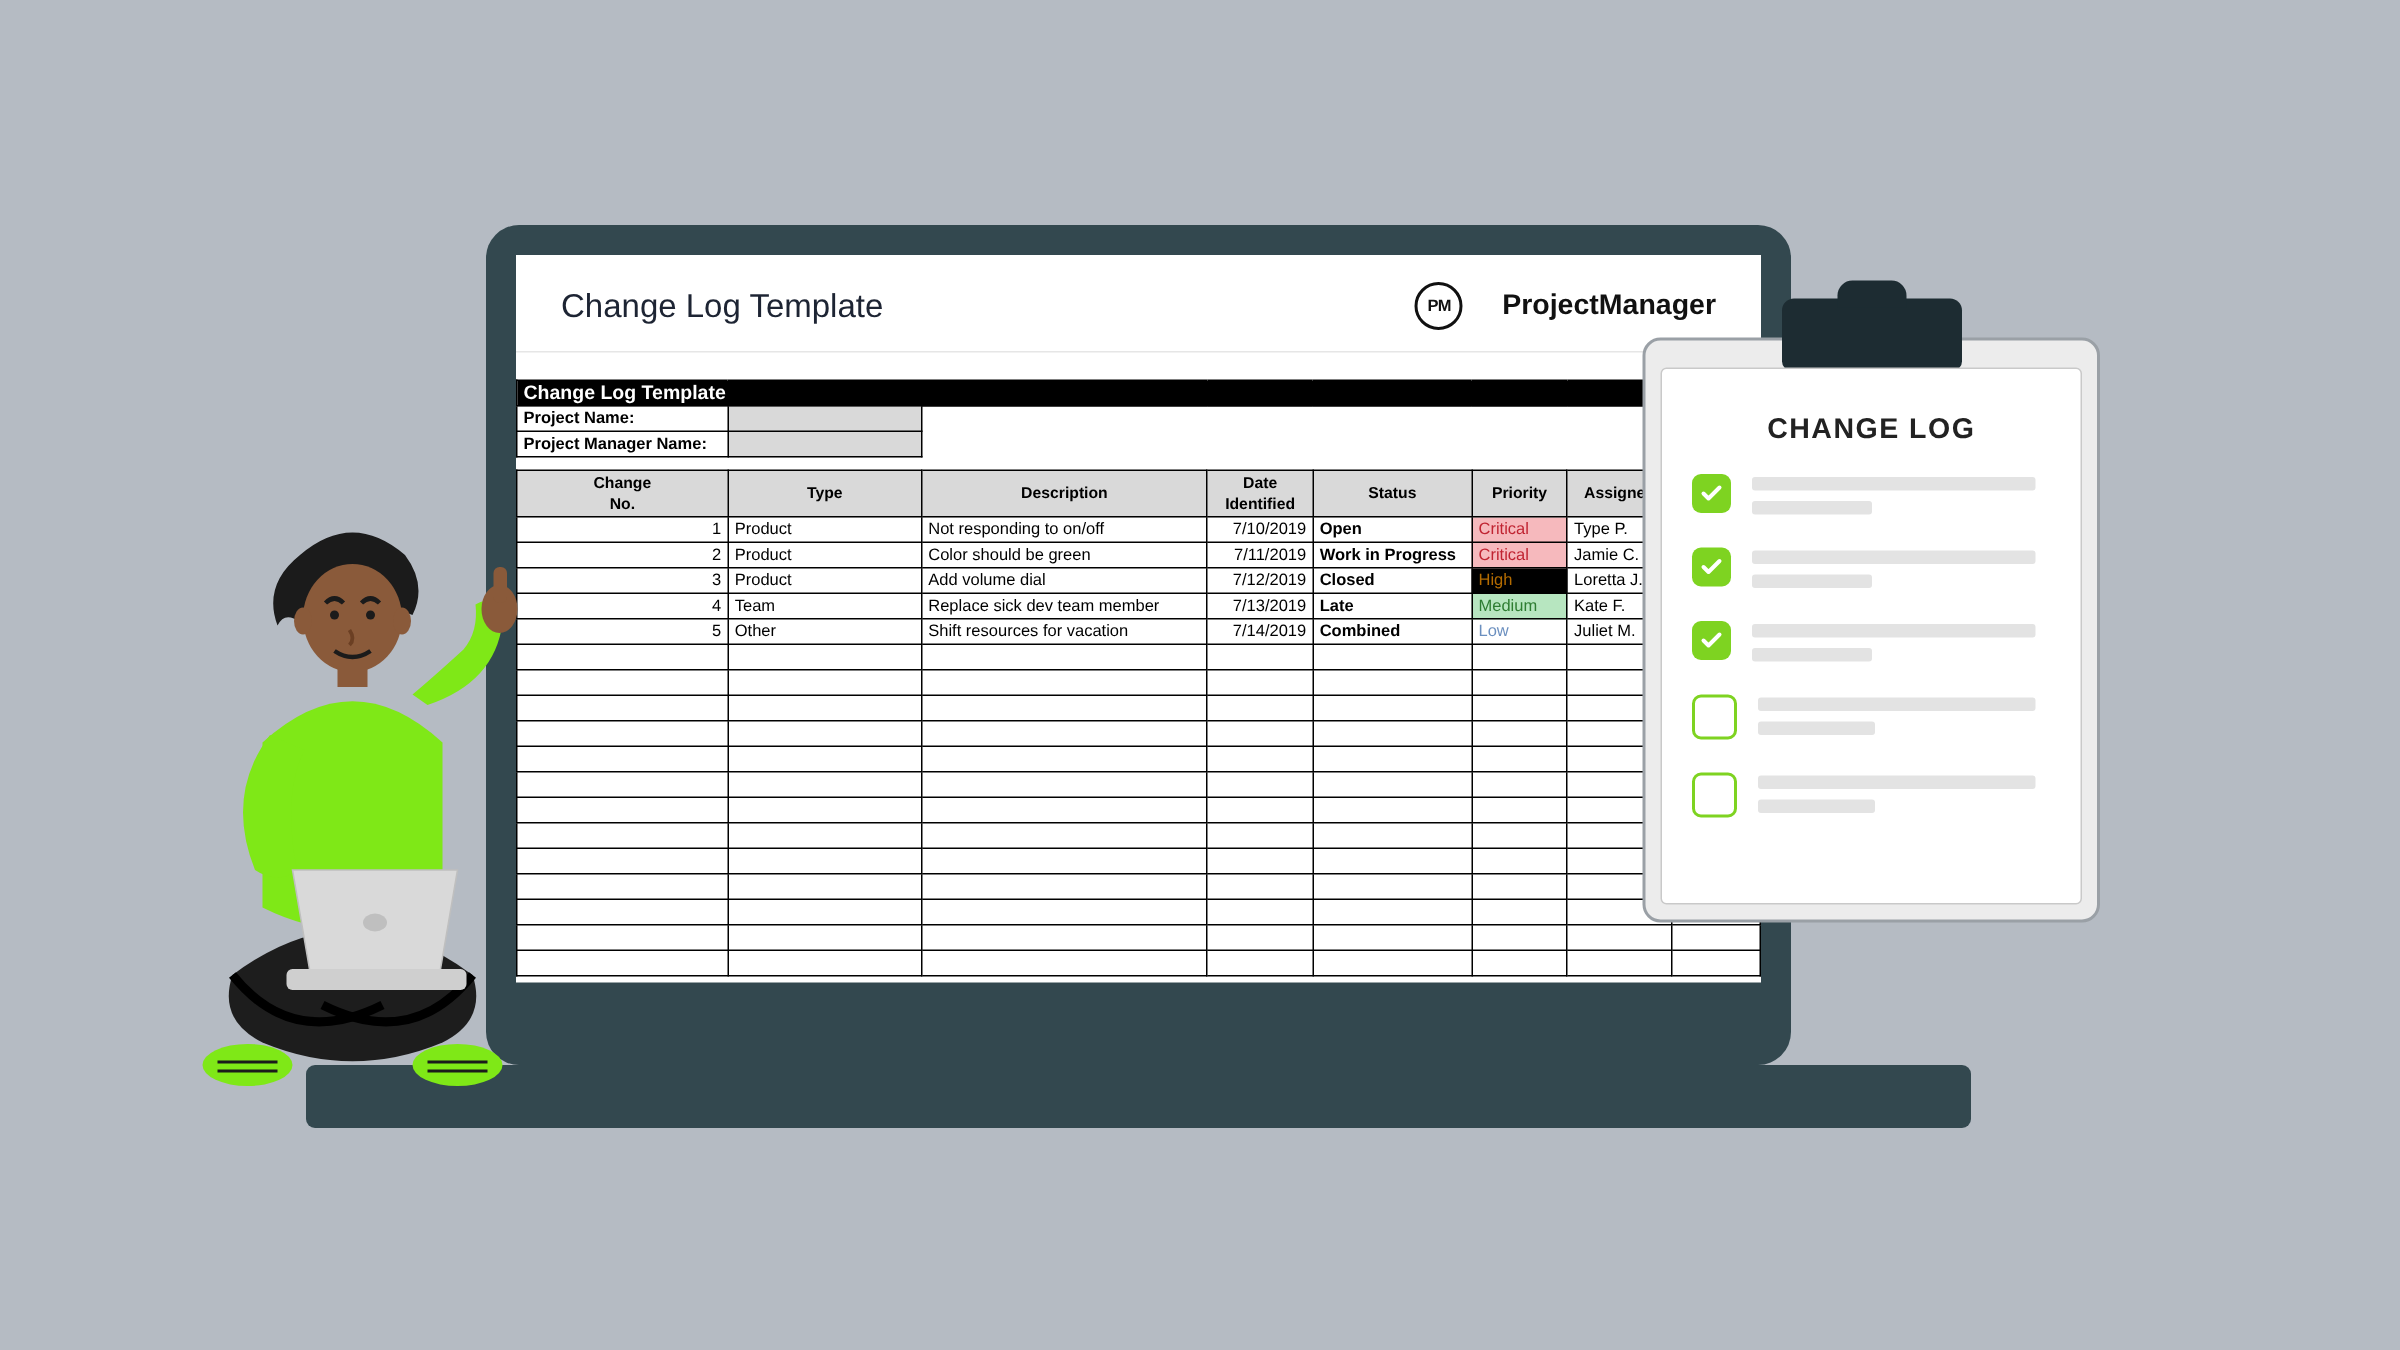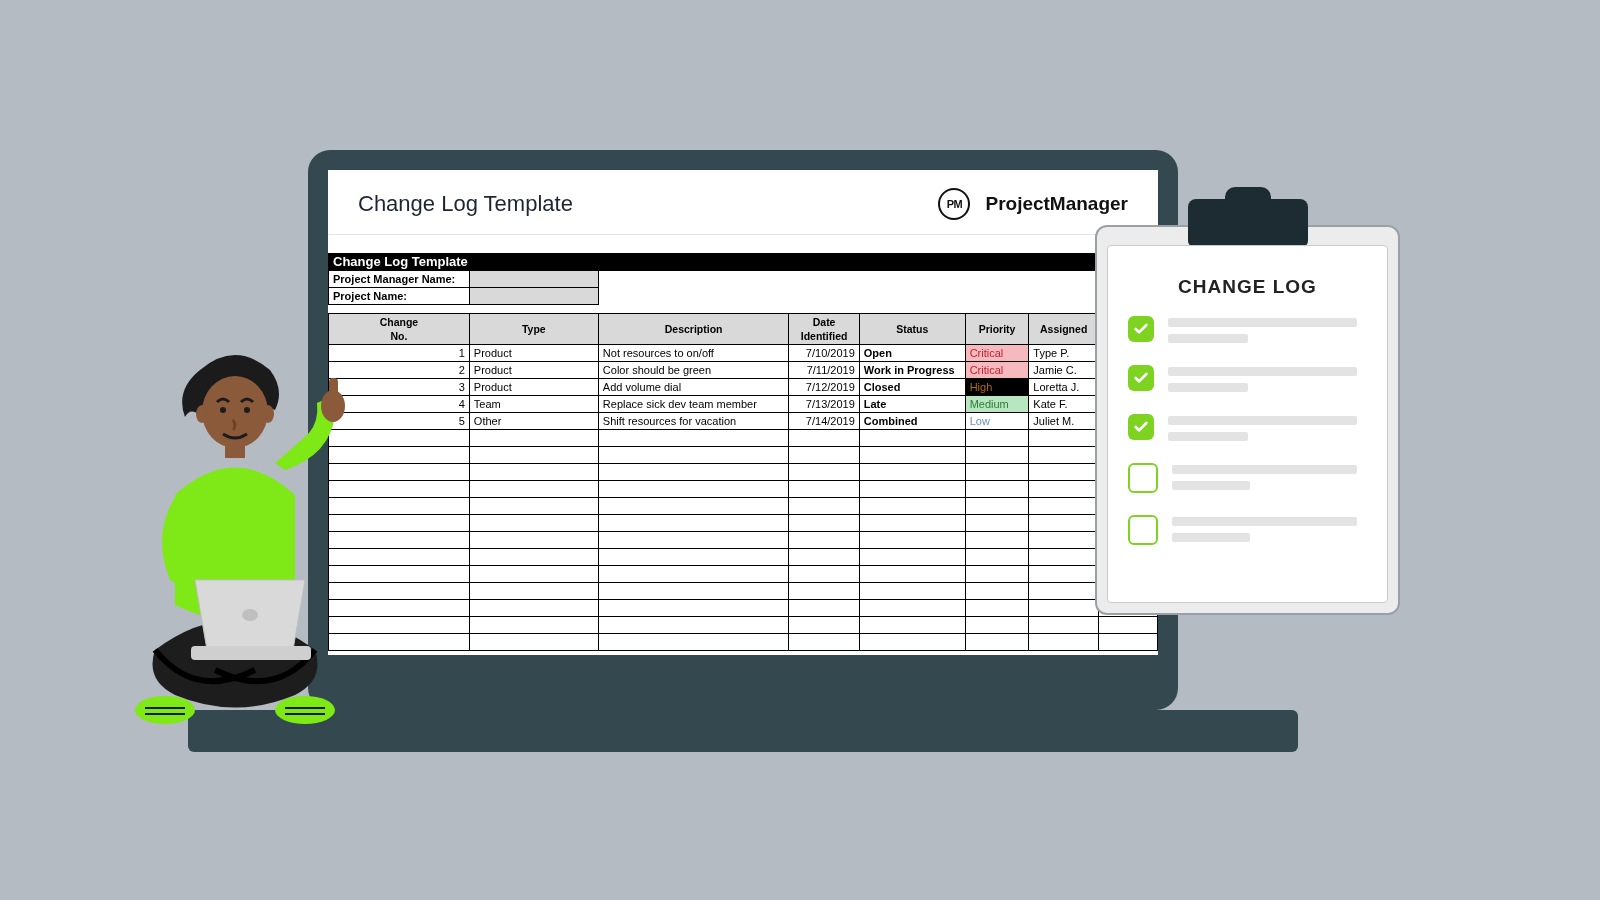--- a/index.html
+++ b/index.html
@@ -1,26 +1,26 @@
 <!DOCTYPE html>
 <html><head>
 <meta charset="utf-8">
 <style>
   html,body{margin:0;padding:0;width:1600px;height:900px;background:#b5bbc3;font-family:Arial,Helvetica,sans-serif;overflow:hidden;}
   .stage{position:relative;width:1600px;height:900px;}
   
-  .laptop{position:absolute;left:308px;top:150px;width:870px;height:560px;}
+  .laptop{position:absolute;left:324px;top:150px;width:870px;height:560px;}
   .laptop-frame{position:absolute;inset:0;background:#33484f;border-radius:22px;}
   .laptop-screen{position:absolute;left:20px;top:20px;right:20px;bottom:55px;background:#ffffff;overflow:hidden;}
   .laptop-base{position:absolute;left:-120px;right:-120px;bottom:-42px;height:42px;background:#33484f;border-radius:6px;}
   .laptop-notch{position:absolute;left:50%;bottom:-42px;transform:translateX(-50%);width:200px;height:22px;background:#1f2f34;border-radius:0 0 14px 14px;}
   
   .hdr{display:flex;align-items:center;justify-content:space-between;padding:18px 30px 14px 30px;border-bottom:1px solid #e6e6e6;}
   .hdr h1{font-size:22px;font-weight:500;color:#1d2433;margin:0;}
-  .brand{display:flex;align-items:center;gap:15px;font-size:19px;font-weight:700;color:#111;}
+  .brand{display:flex;align-items:center;gap:26px;font-size:19px;font-weight:700;color:#111;}
   .brand-logo{width:28px;height:28px;border:2.5px solid #111;border-radius:50%;display:flex;align-items:center;justify-content:center;font-size:11px;font-weight:900;letter-spacing:-0.5px;}
   .sheet{padding:18px 0 0 0;}
   table.tpl{border-collapse:collapse;font-size:11px;margin-left:0;}
   table.tpl td,table.tpl th{border:1px solid #000;padding:1px 4px;height:14px;line-height:14px;white-space:nowrap;}
   .titlebar td{background:#000;color:#fff;font-weight:700;font-size:13px;padding:2px 4px;}
   .metarow td:first-child{font-weight:700;background:#fff;}
   .metarow td:nth-child(2){background:#d9d9d9;width:190px;}
   .colhdr td{background:#d9d9d9;font-weight:700;text-align:center;font-size:10.5px;}
   .num{text-align:right;}
   .date{text-align:right;margin-top:46px;}
@@ -67,46 +67,46 @@
           <span>ProjectManager</span>
         </div>
       </div>
       <div class="sheet">
         <table class="tpl" id="tpl-table">
             <tbody>
               <tr class="titlebar">
                 <td colspan="8">Change Log Template</td>
               </tr>
               <tr class="metarow">
+                <td style="width:140px">Project Name:</td>
+                <td></td>
+                <td colspan="6" style="border:none"></td>
+              </tr>
+              <tr class="metarow">
                 <td style="width:140px">Project Manager Name:</td>
-                <td></td>
-                <td colspan="6" style="border:none"></td>
-              </tr>
-              <tr class="metarow">
-                <td style="width:140px">Project Name:</td>
                 <td></td>
                 <td colspan="6" style="border:none"></td>
               </tr>
               <tr>
                 <td colspan="8" style="border:none;height:6px"></td>
               </tr>
               <tr class="colhdr">
                 <td class="c-no">Change<br>No.</td>
                 <td class="c-type">Type</td>
                 <td class="c-desc">Description</td>
                 <td class="c-date">Date<br>Identified</td>
                 <td class="c-status">Status</td>
                 <td class="c-prio">Priority</td>
                 <td class="c-asg">Assigned</td>
                 <td class="c-res">Expect<br>Resolut</td>
               </tr>
               <tr>
                 <td class="num c-no">1</td>
                 <td class="c-type">Product</td>
-                <td class="c-desc">Not resources to on/off</td>
+                <td class="c-desc">Not responding to on/off</td>
                 <td class="date c-date">7/10/2019</td>
                 <td class="bold c-status">Open</td>
                 <td class="p-critical c-prio">Critical</td>
                 <td class="c-asg">Type P.</td>
                 <td class="c-res">One wee</td>
               </tr>
               <tr>
                 <td class="num c-no">2</td>
                 <td class="c-type">Product</td>
                 <td class="c-desc">Color should be green</td>

